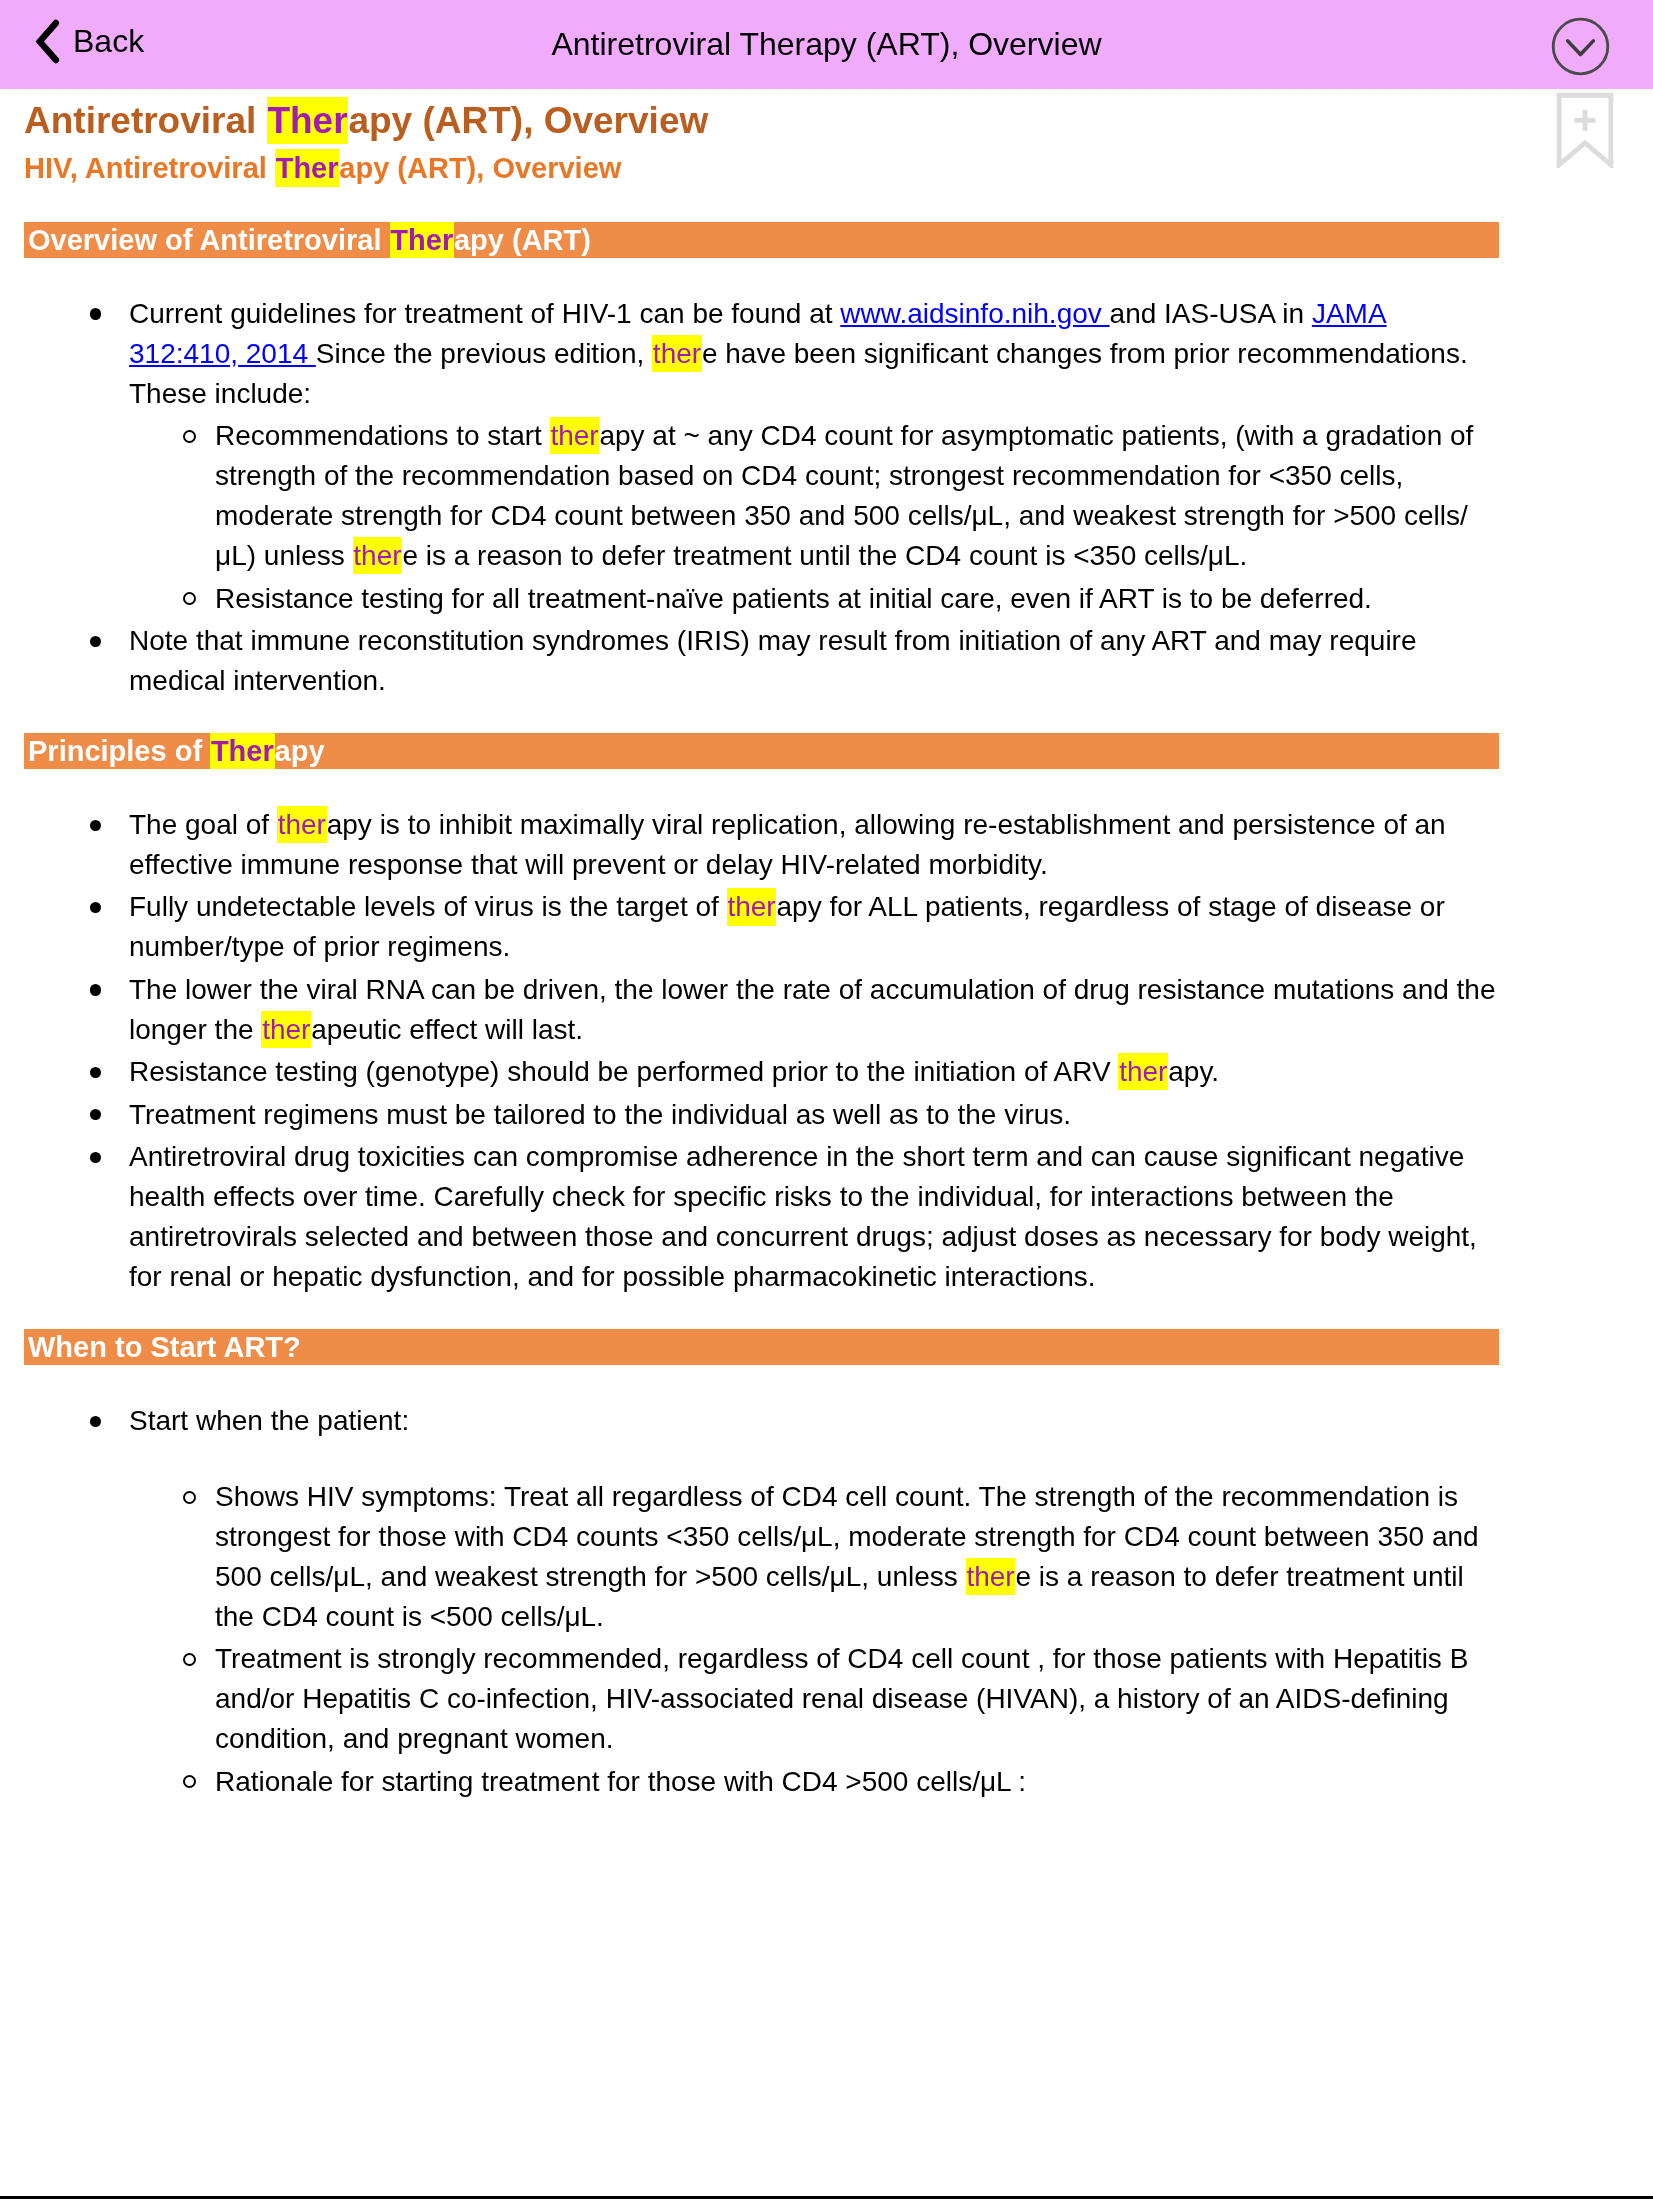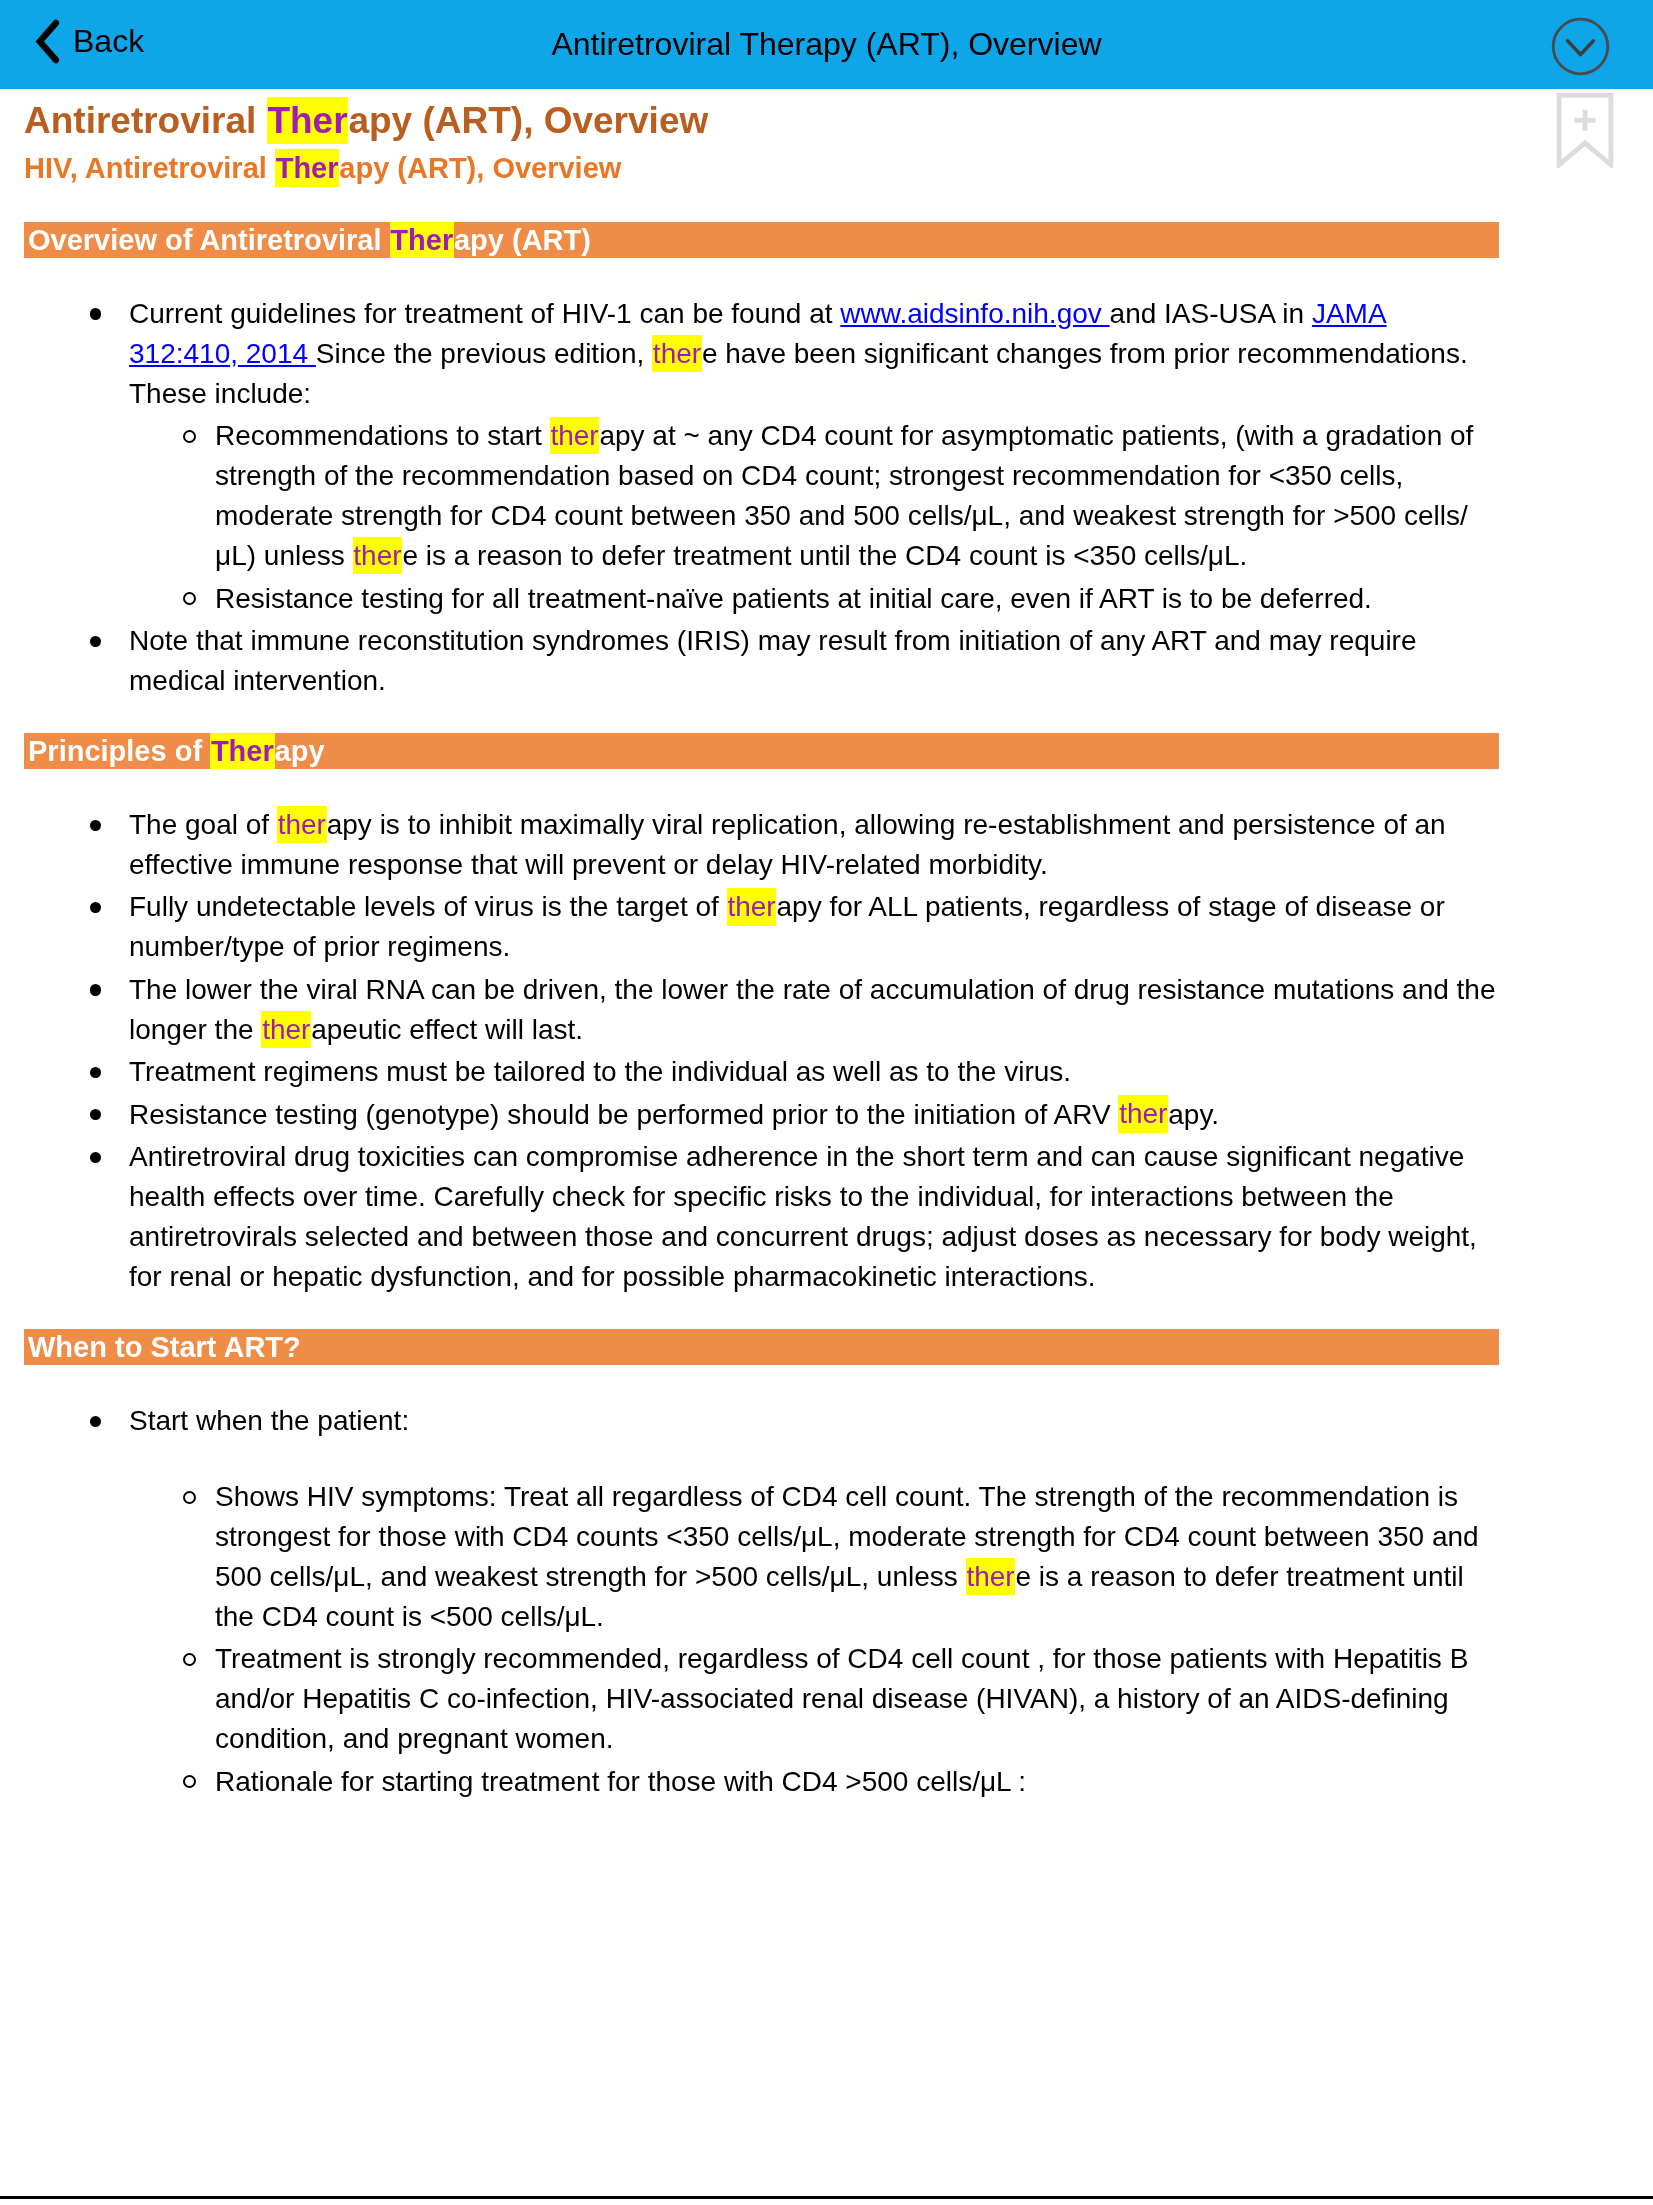--- a/index.html
+++ b/index.html
@@ -1,21 +1,21 @@
 <!DOCTYPE html>
 <html style="font-size:13px"><head>
 <meta charset="utf-8">
 <style>
   html,body{margin:0;padding:0;}
   body{
     width:1653px;height:2205px;overflow:hidden;background:#ffffff;
     font-family:"Liberation Sans",sans-serif;color:#000;position:relative;
   }
   
-  .nav{position:relative;height:89px;background:#0ea5e9;padding-left:23px;}
+  .nav{position:relative;height:89px;background:#f0abfc;padding-left:23px;}
   .back{position:absolute;left:34px;top:19.4px;display:flex;align-items:center;gap:13px;cursor:pointer;}
   .back-label{font-size:32px;color:#000;}
   .nav-title{position:absolute;left:242px;right:242px;top:26px;text-align:center;font-size:32px;color:#000;white-space:nowrap;}
   .collapse-btn{position:absolute;left:1550px;top:16px;width:61px;height:61px;cursor:pointer;}
   .bookmark-btn{position:absolute;left:1555px;top:92px;width:60px;height:76px;cursor:pointer;}
   
   .h1{margin:9.7px 0 0 24px;font-size:37px;line-height:44px;font-weight:bold;color:#B95E1E;}
   .h2{margin:3.2px 0 0 24px;font-size:29px;line-height:44px;font-weight:bold;color:#E97826;}
   
   .sections{margin-left:24px;width:1475px;}
@@ -80,22 +80,22 @@
       <div class="li l1"><span class="mk"></span><span><span class="">Current guidelines for treatment of HIV-1 can be found at </span><a href="#" class="lnk">www.aidsinfo.nih.gov </a><span class="">and IAS-USA in </span><a href="#" class="lnk">JAMA 312:410, 2014 </a><span class="">Since the previous edition, </span><span class="hl">ther</span><span class="">e have been significant changes from prior recommendations. These include:</span></span></div>
       <div class="li l2"><span class="mk"></span><span><span class="">Recommendations to start </span><span class="hl">ther</span><span class="">apy at ~ any CD4 count for asymptomatic patients, (with a gradation of strength of the recommendation based on CD4 count; strongest recommendation for &lt;350 cells, moderate strength for CD4 count between 350 and 500 cells/μL, and weakest strength for &gt;500 cells/μL) unless </span><span class="hl">ther</span><span class="">e is a reason to defer treatment until the CD4 count is &lt;350 cells/μL.</span></span></div>
       <div class="li l2"><span class="mk"></span><span><span class="">Resistance testing for all treatment-naïve patients at initial care, even if ART is to be deferred.</span></span></div>
       <div class="li l1"><span class="mk"></span><span><span class="">Note that immune reconstitution syndromes (IRIS) may result from initiation of any ART and may require medical intervention.</span></span></div>
     </div>
     <div class="secbar"><span class="">Principles of </span><span class="hl">Ther</span><span class="">apy</span></div>
     <div class="blist">
       <div class="li l1"><span class="mk"></span><span><span class="">The goal of </span><span class="hl">ther</span><span class="">apy is to inhibit maximally viral replication, allowing re-establishment and persistence of an effective immune response that will prevent or delay HIV-related morbidity.</span></span></div>
       <div class="li l1"><span class="mk"></span><span><span class="">Fully undetectable levels of virus is the target of </span><span class="hl">ther</span><span class="">apy for ALL patients, regardless of stage of disease or number/type of prior regimens.</span></span></div>
       <div class="li l1"><span class="mk"></span><span><span class="">The lower the viral RNA can be driven, the lower the rate of accumulation of drug resistance mutations and the longer the </span><span class="hl">ther</span><span class="">apeutic effect will last.</span></span></div>
+      <div class="li l1"><span class="mk"></span><span><span class="">Resistance testing (genotype) should be performed prior to the initiation of ARV </span><span class="hl">ther</span><span class="">apy.</span></span></div>
       <div class="li l1"><span class="mk"></span><span><span class="">Treatment regimens must be tailored to the individual as well as to the virus.</span></span></div>
-      <div class="li l1"><span class="mk"></span><span><span class="">Resistance testing (genotype) should be performed prior to the initiation of ARV </span><span class="hl">ther</span><span class="">apy.</span></span></div>
       <div class="li l1"><span class="mk"></span><span><span class="">Antiretroviral drug toxicities can compromise adherence in the short term and can cause significant negative health effects over time. Carefully check for specific risks to the individual, for interactions between the antiretrovirals selected and between those and concurrent drugs; adjust doses as necessary for body weight, for renal or hepatic dysfunction, and for possible pharmacokinetic interactions.</span></span></div>
     </div>
     <div class="secbar"><span class="">When to Start ART?</span></div>
     <div class="blist">
       <div class="li l1"><span class="mk"></span><span><span class="">Start when the patient:</span></span></div>
       <div class="li l2 gap"><span class="mk"></span><span><span class="">Shows HIV symptoms: Treat all </span><span class="bold">regardless of CD4 cell count.</span><span class=""> The strength of the recommendation is strongest for those with CD4 counts &lt;350 cells/μL, moderate strength for CD4 count between 350 and 500 cells/μL, and weakest strength for &gt;500 cells/μL, unless </span><span class="hl">ther</span><span class="">e is a reason to defer treatment until the CD4 count is &lt;500 cells/μL.</span></span></div>
       <div class="li l2"><span class="mk"></span><span><span class="">Treatment is </span><span class="bold">strongly recommended, regardless of CD4 cell count</span><span class=""> , for those patients with Hepatitis B and/or Hepatitis C co-infection, HIV-associated renal disease (HIVAN), a history of an AIDS-defining condition, and pregnant women.</span></span></div>
       <div class="li l2"><span class="mk"></span><span><span class="">Rationale for starting treatment for those with CD4 &gt;500 cells/μL :</span></span></div>
     </div>
   </div>

